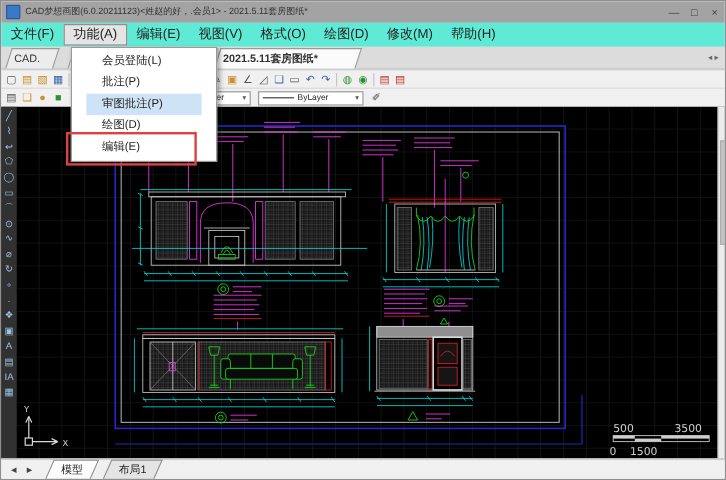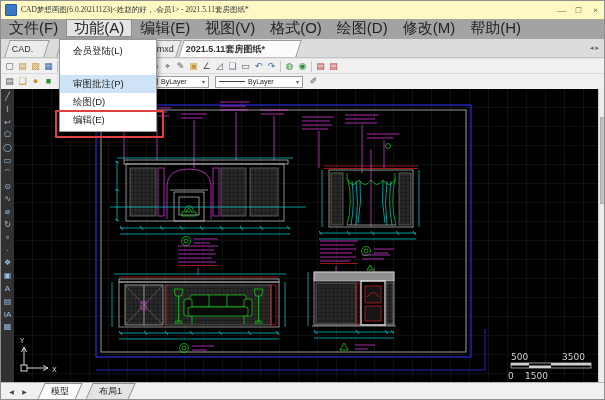--- a/index.html
+++ b/index.html
@@ -1,25 +1,25 @@
 <!DOCTYPE html>
 <html><head>
 <meta charset="utf-8">
 <style>
   html,body{margin:0;padding:0;background:#d8d8d8;}
   .window{width:605px;height:400px;box-sizing:border-box;border:1px solid #8f8f8f;
     background:#f0f0f0;display:flex;flex-direction:column;position:relative;overflow:hidden;
     font-family:"Liberation Sans","DejaVu Sans",sans-serif;}
   
-  .titlebar{height:18px;display:flex;align-items:center;background:#fef9c3;flex:0 0 auto;font-family:Liberation Serif, serif;}
+  .titlebar{height:18px;display:flex;align-items:center;background:#a3a3a3;flex:0 0 auto;}
   .appicon{width:10px;height:10px;margin:0 4px 0 4px;background:#3a78c8;border:1px solid #2a5a9a;border-radius:1px;}
   .title-text{font-size:7.5px;color:#333;white-space:nowrap;overflow:hidden;flex:1;}
   .winbtn{width:17px;text-align:center;font-size:9px;color:#444;line-height:18px;}
   
-  .menubar{height:20px;display:flex;align-items:flex-start;background:#a3a3a3;flex:0 0 auto;font-size:15px;color:#222;}
+  .menubar{height:20px;display:flex;align-items:center;background:#5eead4;flex:0 0 auto;font-size:11px;color:#222;}
   .menuitem{padding:0 7px;line-height:18px;margin-left:1px;}
   .menuitem.active{background:#e4e4e4;border:1px solid #8f8f8f;line-height:16px;}
   
   .tabbar{height:18px;background:#dcdcdc;position:relative;flex:0 0 auto;border-bottom:1px solid #c2c2c2;}
   .tab{position:absolute;bottom:0;height:16px;transform:skewX(-18deg);border:1px solid #9a9a9a;border-bottom:none;background:#ececec;}
   .tab-inner{display:block;transform:skewX(18deg);font-size:9px;line-height:16px;padding:0 4px;color:#333;white-space:nowrap;overflow:hidden;}
   .tab.cad{left:6px;width:38px;}
   .tab.mxd{left:58px;width:118px;}
   .tab.mxd .tab-inner{text-align:right;}
   .tab.active{left:180px;width:116px;background:#fbfbfb;}
@@ -47,23 +47,23 @@
   .vscroll{width:8px;box-sizing:border-box;background:#ececec;border-left:1px solid #cfcfcf;position:relative;flex:0 0 auto;}
   .vthumb{position:absolute;left:1px;right:1px;top:28px;height:85px;background:#c2c2c2;border:1px solid #adadad;}
   
   .bottombar{flex:1;background:#f0f0f0;border-top:1px solid #b5b5b5;display:flex;align-items:flex-start;padding-left:4px;}
   .bb-arrow{width:13px;text-align:center;font-size:6px;line-height:18px;color:#444;}
   .btab{transform:skewX(-24deg);border:1px solid #8f8f8f;background:#e4e4e4;height:15px;margin-left:10px;padding:0 9px;}
   .btab.active{background:#fcfcfc;}
   .btab-inner{display:block;transform:skewX(24deg);font-size:9px;line-height:15px;color:#222;}
   
   .dropdown{position:absolute;left:58px;top:38px;width:96px;background:#fff;border:1px solid #9a9a9a;
-    box-shadow:2px 2px 4px rgba(0,0,0,.35);z-index:40;padding:2px 0;}
+    box-shadow:2px 2px 4px rgba(0,0,0,.35);z-index:40;padding:2px 12px;}
   .dd-item{height:18px;line-height:18px;font-size:9.5px;color:#222;padding-left:13px;white-space:nowrap;}
-  .dd-item.hl{background:#cfe3f7;margin-top:15px;}
+  .dd-item.hl{background:#cfe3f7;}
   .redbox{position:absolute;left:54px;top:109px;width:105px;height:24px;border:2px solid #e04040;z-index:41;pointer-events:none;}
 </style>
 </head>
 <body>
 
 <div class="window">
 
   <div class="titlebar">
     <div class="appicon"></div>
     <div class="title-text">CAD梦想画图(6.0.20211123)&lt;姓赵的好，.会员1&gt; - 2021.5.11套房图纸*</div>
@@ -343,19 +343,20 @@
     <div class="btab active">
         <span class="btab-inner">模型</span>
       </div>
     <div class="btab">
         <span class="btab-inner">布局1</span>
       </div>
   </div>
 
   <div class="dropdown">
     <div class="dd-item">会员登陆(L)</div>
+    <div class="dd-item">批注(P)</div>
     <div class="dd-item hl">审图批注(P)</div>
     <div class="dd-item">绘图(D)</div>
     <div class="dd-item">编辑(E)</div>
   </div>
   <div class="redbox"></div>
 
 </div>
 
 </body></html>

